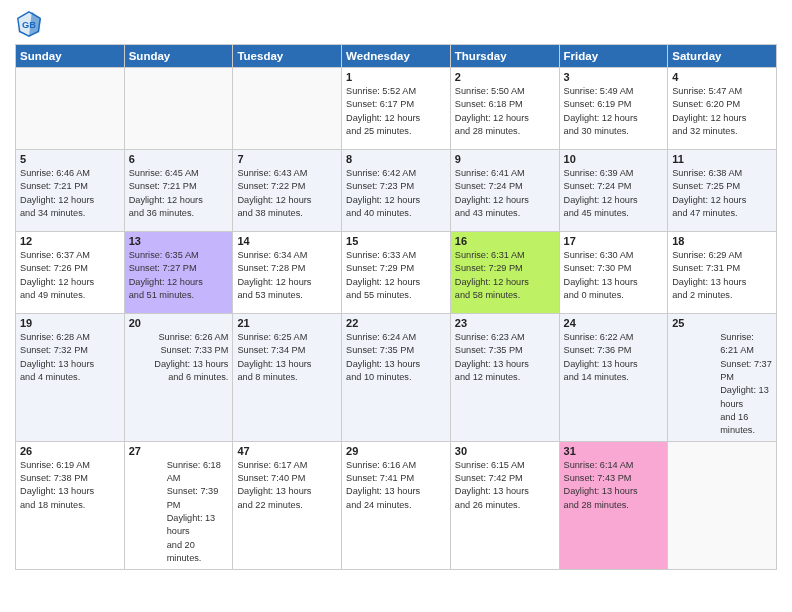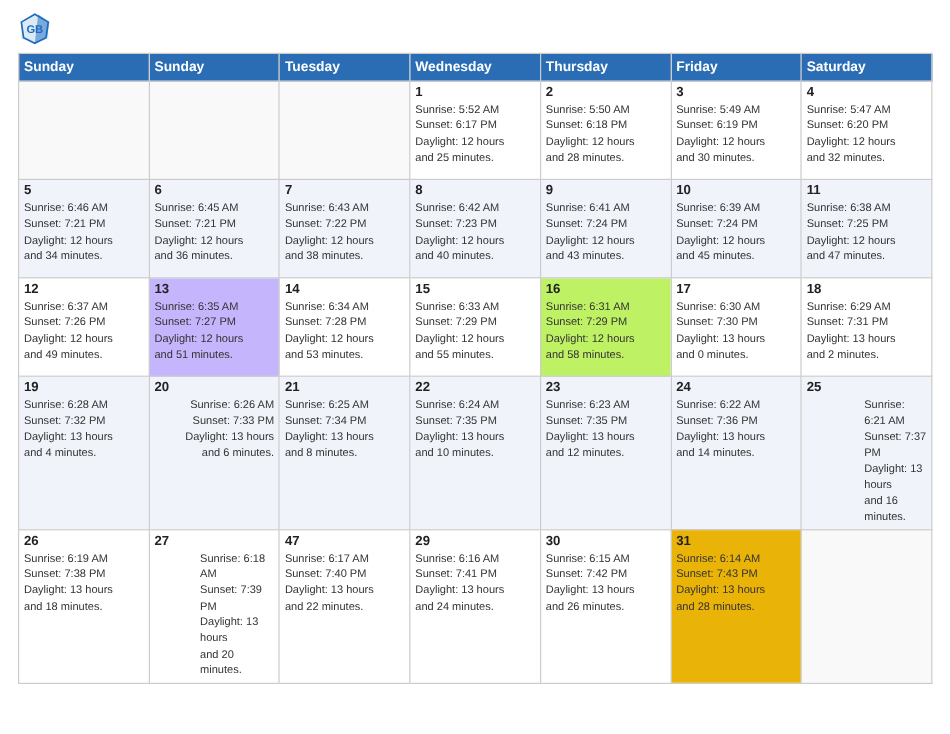--- a/index.html
+++ b/index.html
@@ -358,21 +358,21 @@
 Daylight: 13 hours
 and 24 minutes.</div>
           </td>
           <td style="background: rgb(255, 255, 255);">
             <span class="day-number">30</span>
             <div class="day-info" style="white-space: pre-line;">Sunrise: 6:15 AM
 Sunset: 7:42 PM
 Daylight: 13 hours
 and 26 minutes.</div>
           </td>
-          <td style="background: #eab308;">
+          <td style="background: #f9a8d4;">
             <span class="day-number">31</span>
             <div class="day-info" style="white-space: pre-line;">Sunrise: 6:14 AM
 Sunset: 7:43 PM
 Daylight: 13 hours
 and 28 minutes.</div>
           </td>
           <td class="empty-cell"></td>
         </tr>
       </tbody>
   </table>

